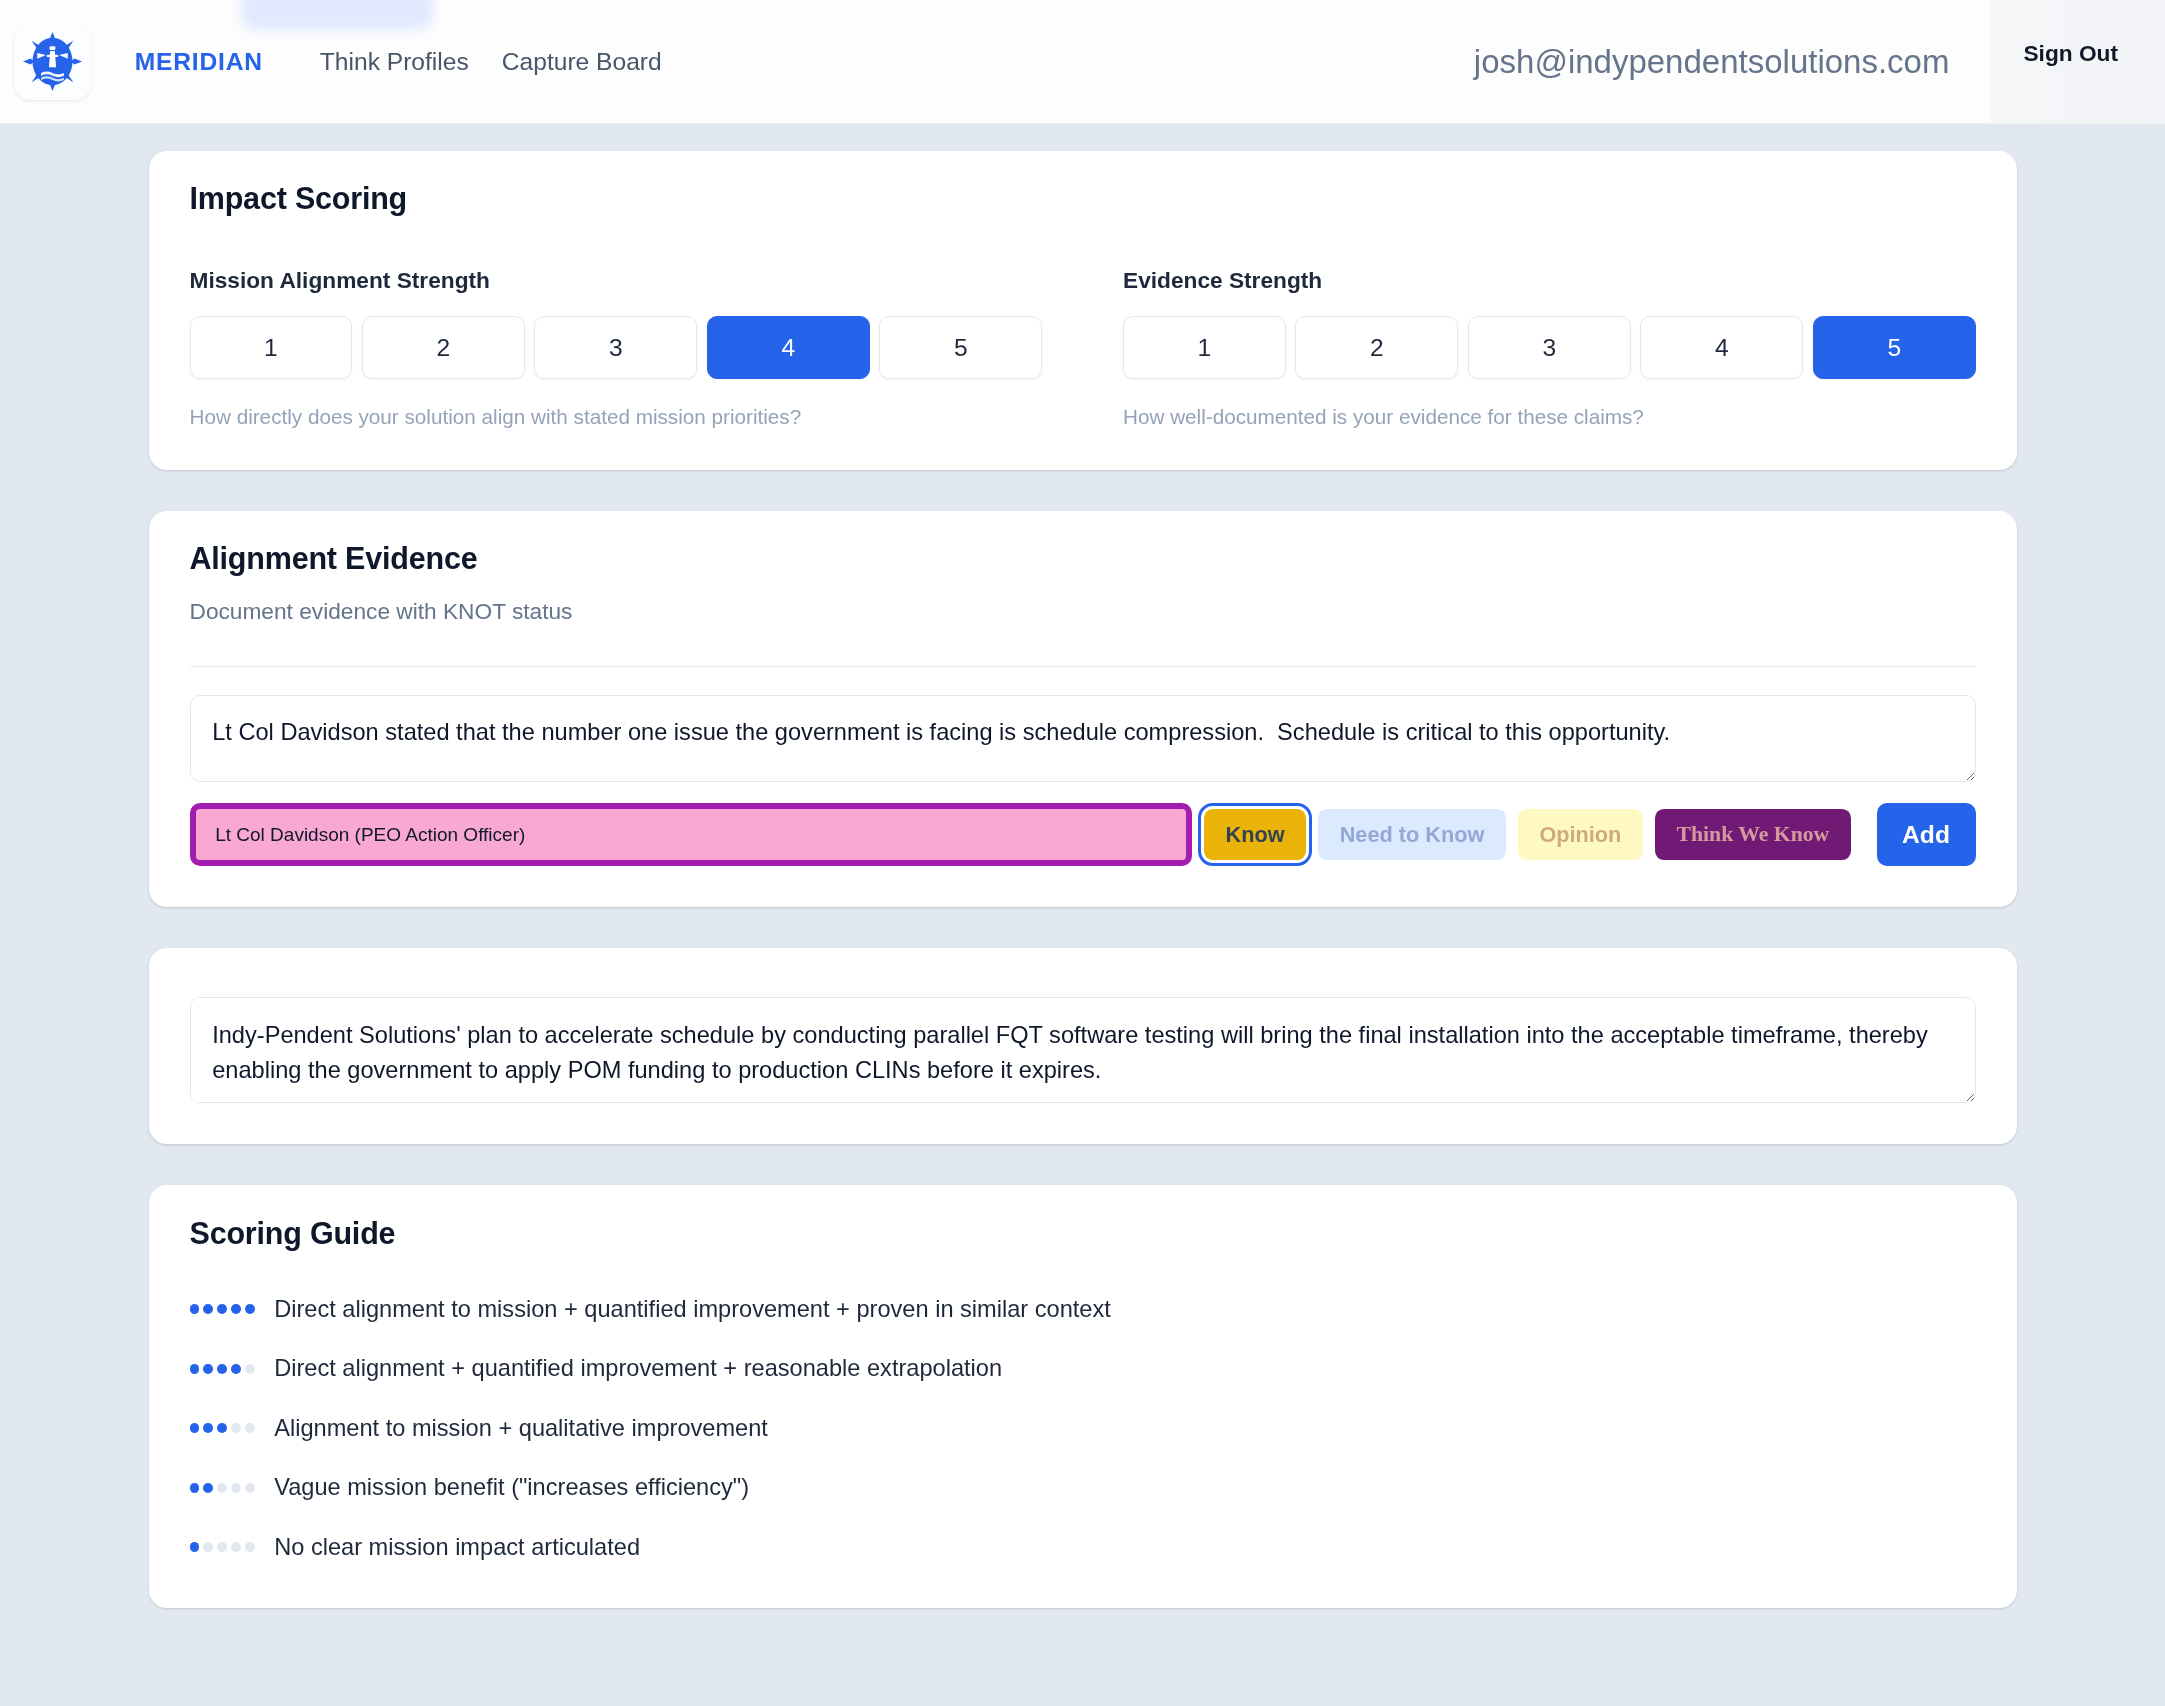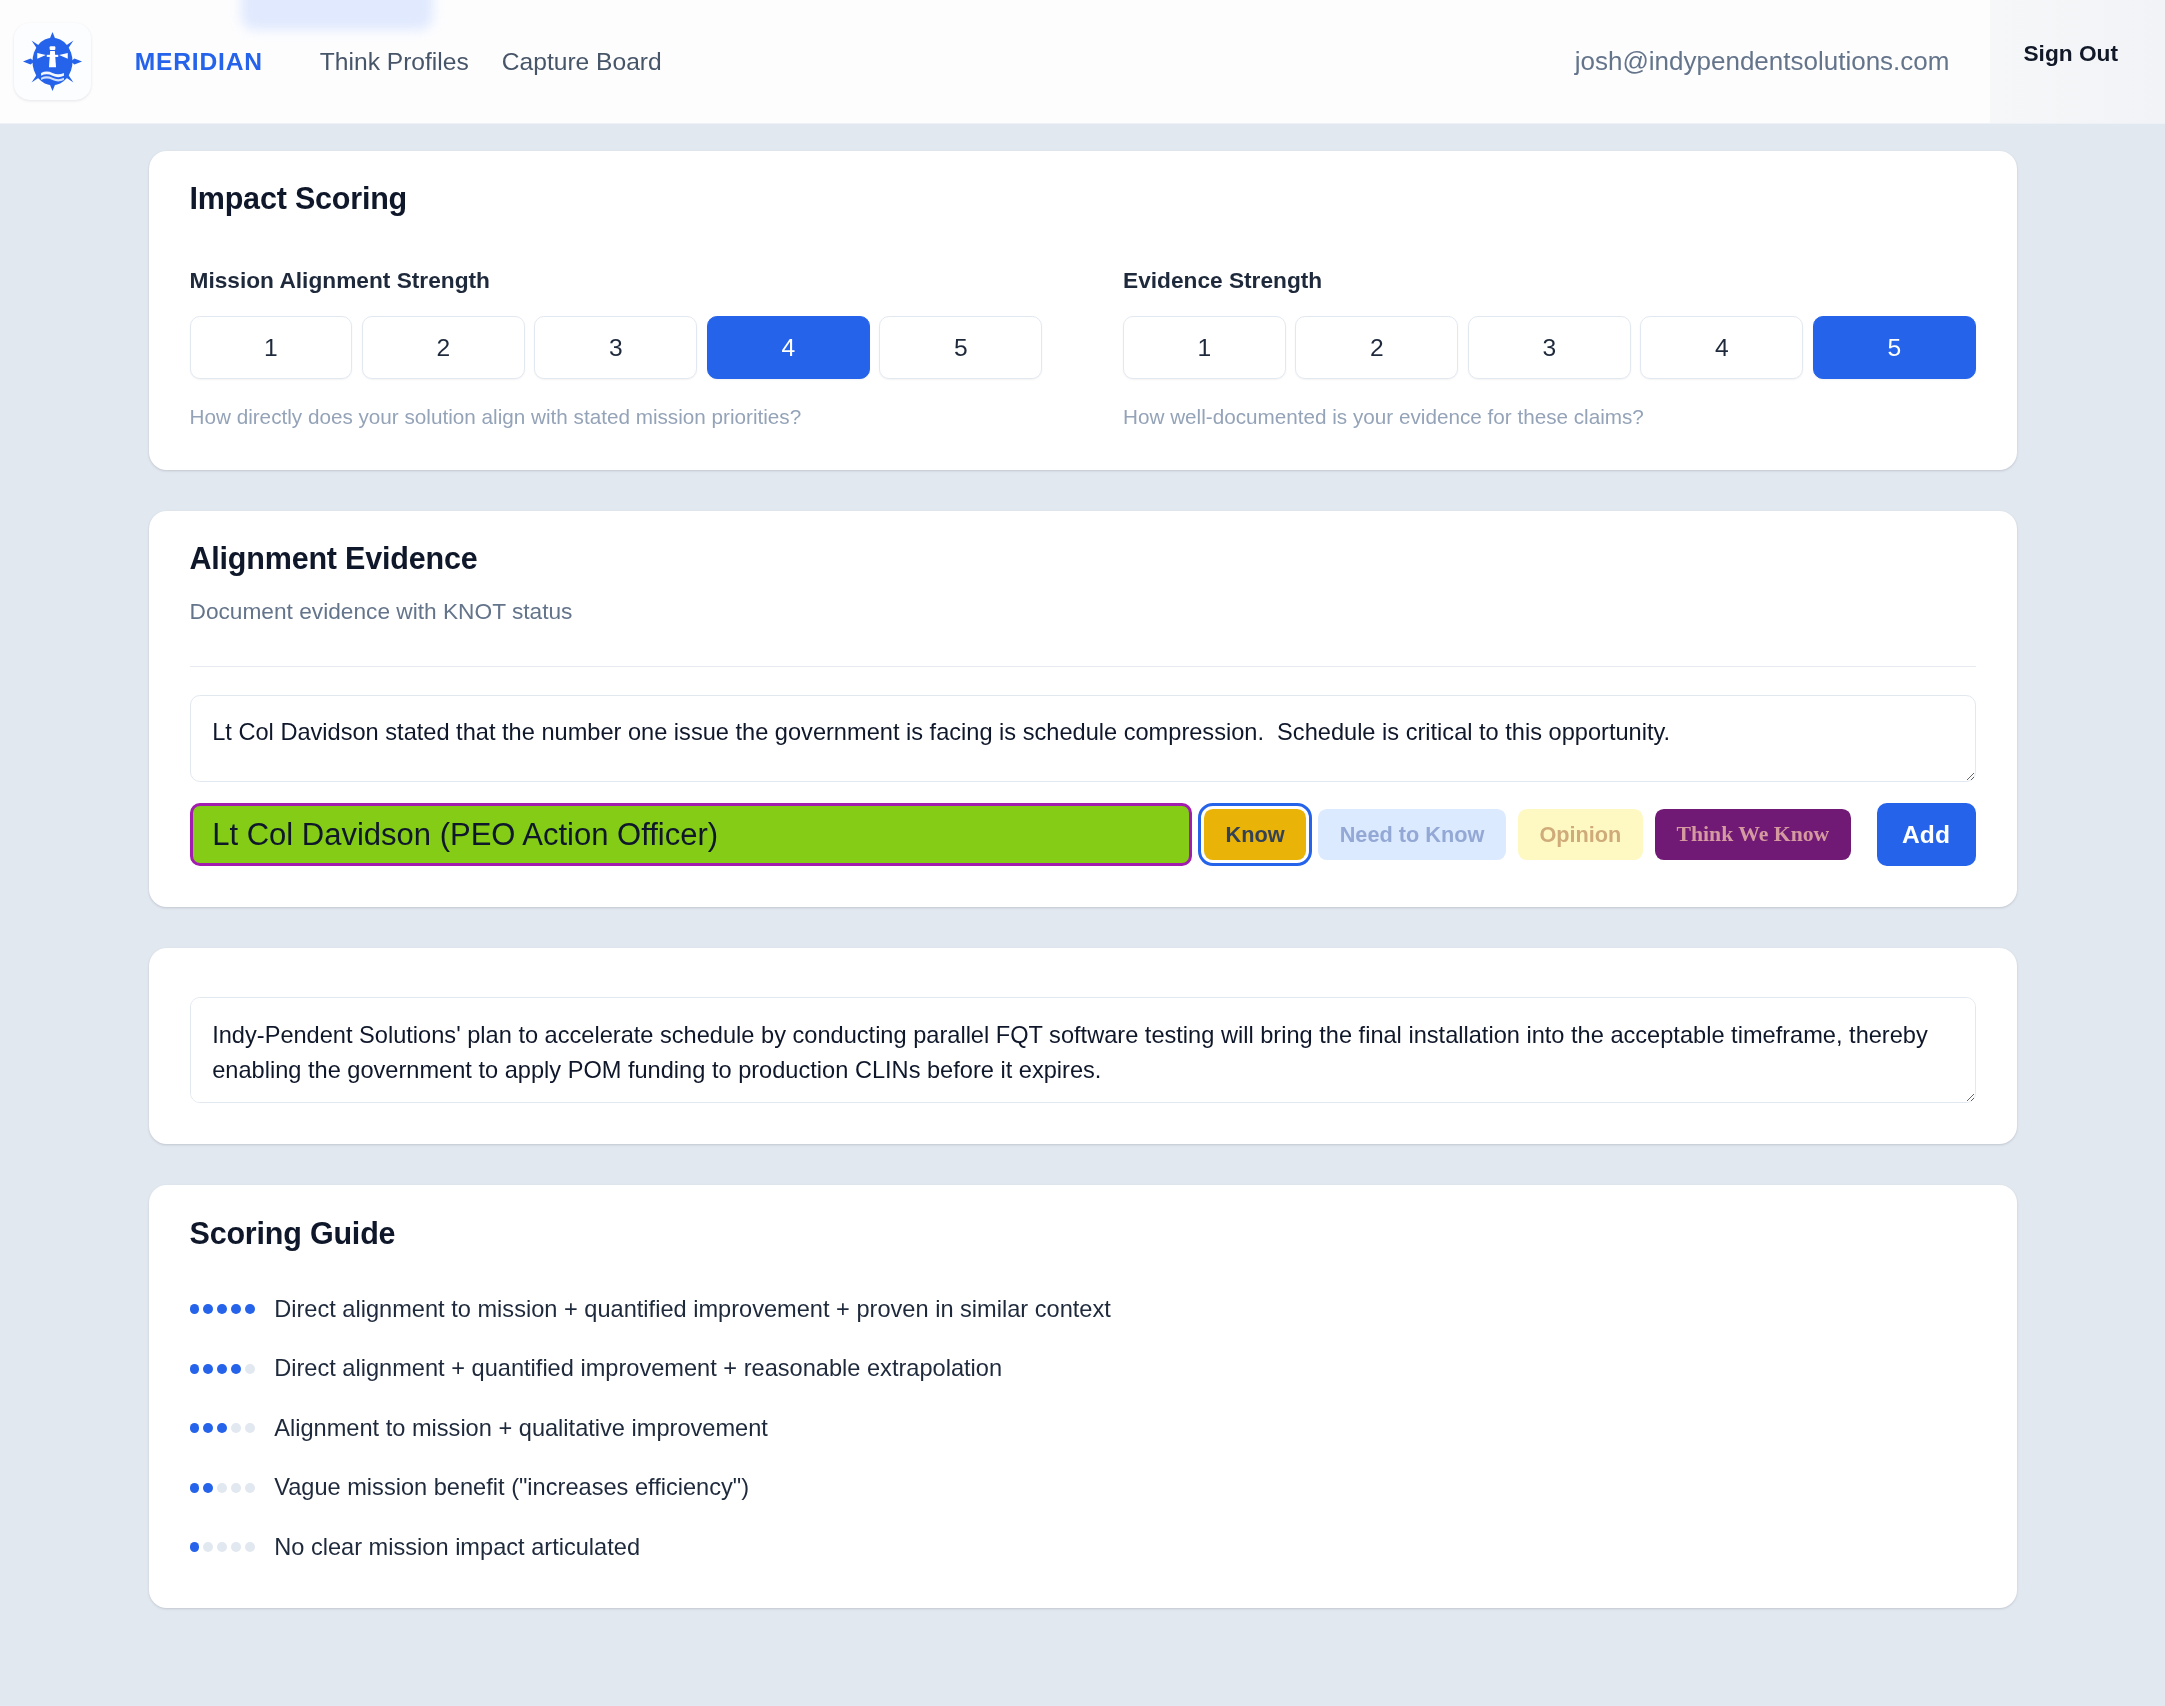--- a/index.html
+++ b/index.html
@@ -63,21 +63,21 @@
     text-decoration: none;
     white-space: nowrap;
   }
   .nav-right {
     margin-left: auto;
     display: flex;
     align-items: center;
     height: 100%;
   }
   .user-email {
-    font-size: 26px;
+    font-size: 33px;
     color: #64748b;
     white-space: nowrap;
     padding-right: 41px;
   }
   .signout-wrap {
     height: 100%;
     display: flex; align-items: center;
     padding: 0 47px 16px 33px;
     background: linear-gradient(90deg, #f6f7f9 0%, #f1f3f6 100%);
   }
@@ -180,25 +180,25 @@
 
   .evid-row {
     display: flex;
     align-items: center;
     gap: 11.8px;
     margin-top: 21.7px;
   }
   .source-input {
     flex: 1 1 auto;
     height: 63px;
-    border: 3px solid #a21caf;
+    border: 6px solid #a21caf;
     border-radius: 9.9px;
-    background: #84cc16;
-    font-family: inherit;
-    font-size: 31px;
+    background: #f9a8d4;
+    font-family: inherit;
+    font-size: 19px;
     color: #0f172a;
     padding: 0 19.7px;
     outline: none;
     min-width: 0;
   }
   .knot-btn {
     height: 51px;
     border: none;
     border-radius: 8.9px;
     font-family: inherit;

